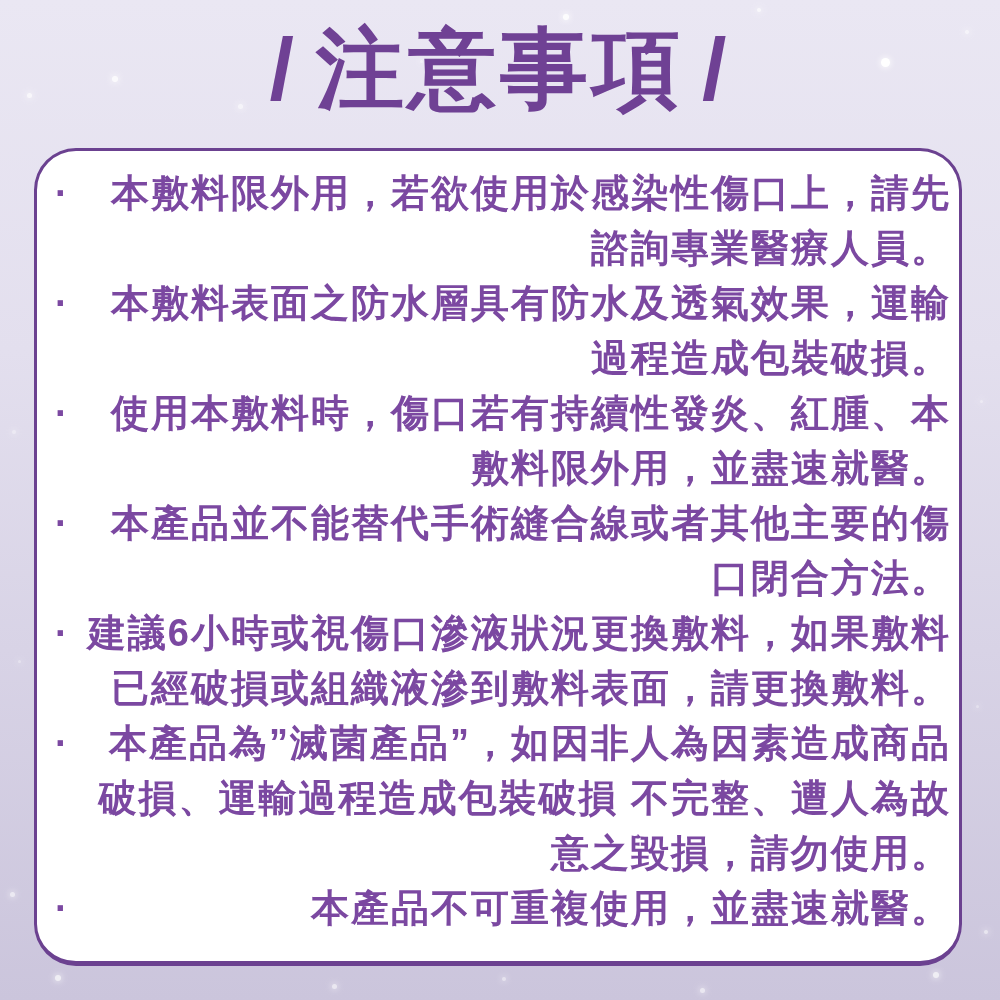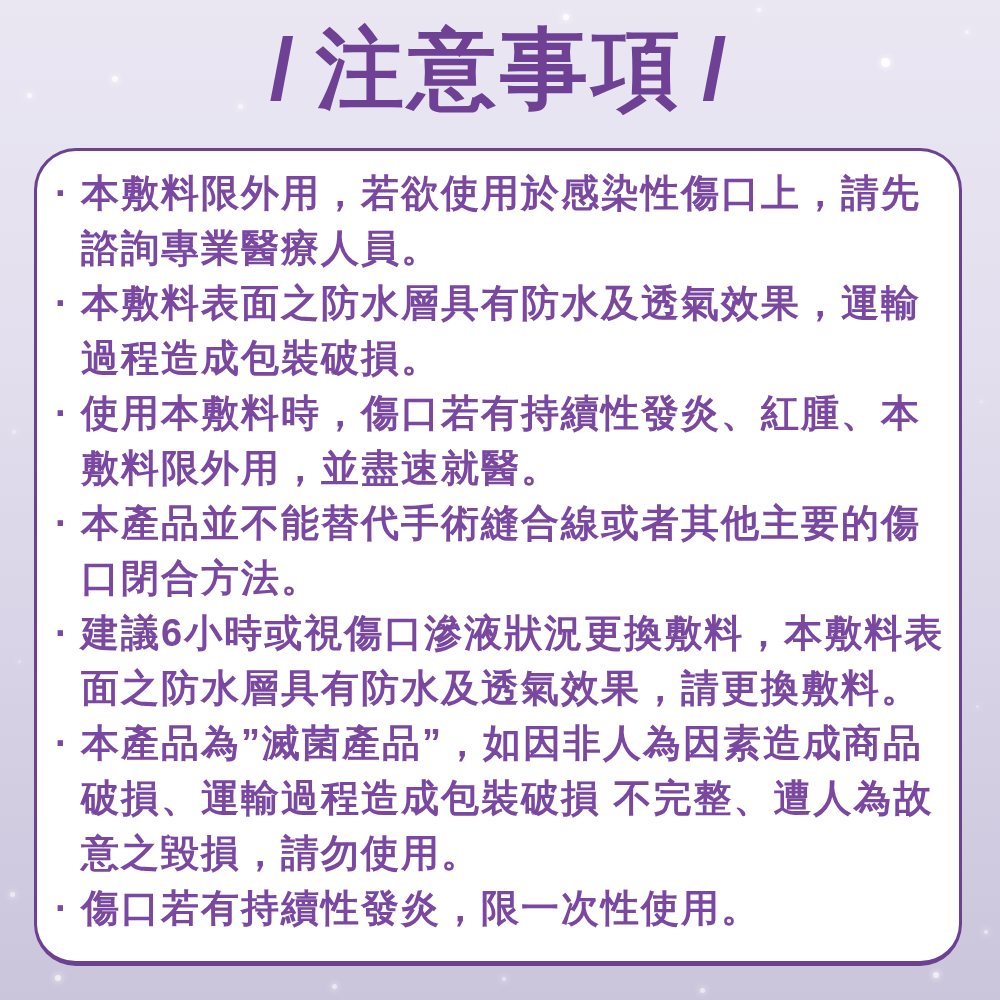--- a/index.html
+++ b/index.html
@@ -63,20 +63,21 @@
   .list .dot {
     flex: none;
     width: 30px;
     padding-left: 4px;
     box-sizing: border-box;
     text-align: left;
   }
   .list .txt {
     flex: 1;
     min-width: 0;
+    text-align: right;
   }
 </style>
 </head>
 <body>
 
 <div class="stage">
 
   <i class="sp" style="left:27px;  top:93px;  width:5px; height:5px; opacity:.7"></i>
   <i class="sp" style="left:112px; top:76px;  width:6px; height:6px; opacity:.8"></i>
   <i class="sp" style="left:238px; top:104px; width:5px; height:5px; opacity:.6"></i>
@@ -117,26 +118,26 @@
       <li>
         <span class="dot">·</span>
         <span class="txt">使用本敷料時，傷口若有持續性發炎、紅腫、本敷料限外用，並盡速就醫。</span>
       </li>
       <li>
         <span class="dot">·</span>
         <span class="txt">本產品並不能替代手術縫合線或者其他主要的傷口閉合方法。</span>
       </li>
       <li>
         <span class="dot">·</span>
-        <span class="txt">建議6小時或視傷口滲液狀況更換敷料，本敷料表面之防水層具有防水及透氣效果，請更換敷料。</span>
+        <span class="txt">建議6小時或視傷口滲液狀況更換敷料，如果敷料已經破損或組織液滲到敷料表面，請更換敷料。</span>
       </li>
       <li>
         <span class="dot">·</span>
         <span class="txt">本產品為”滅菌產品”，如因非人為因素造成商品破損、運輸過程造成包裝破損 不完整、遭人為故意之毀損，請勿使用。</span>
       </li>
       <li>
         <span class="dot">·</span>
-        <span class="txt">傷口若有持續性發炎，限一次性使用。</span>
+        <span class="txt">本產品不可重複使用，並盡速就醫。</span>
       </li>
     </ul>
   </div>
 
 </div>
 
 </body></html>

